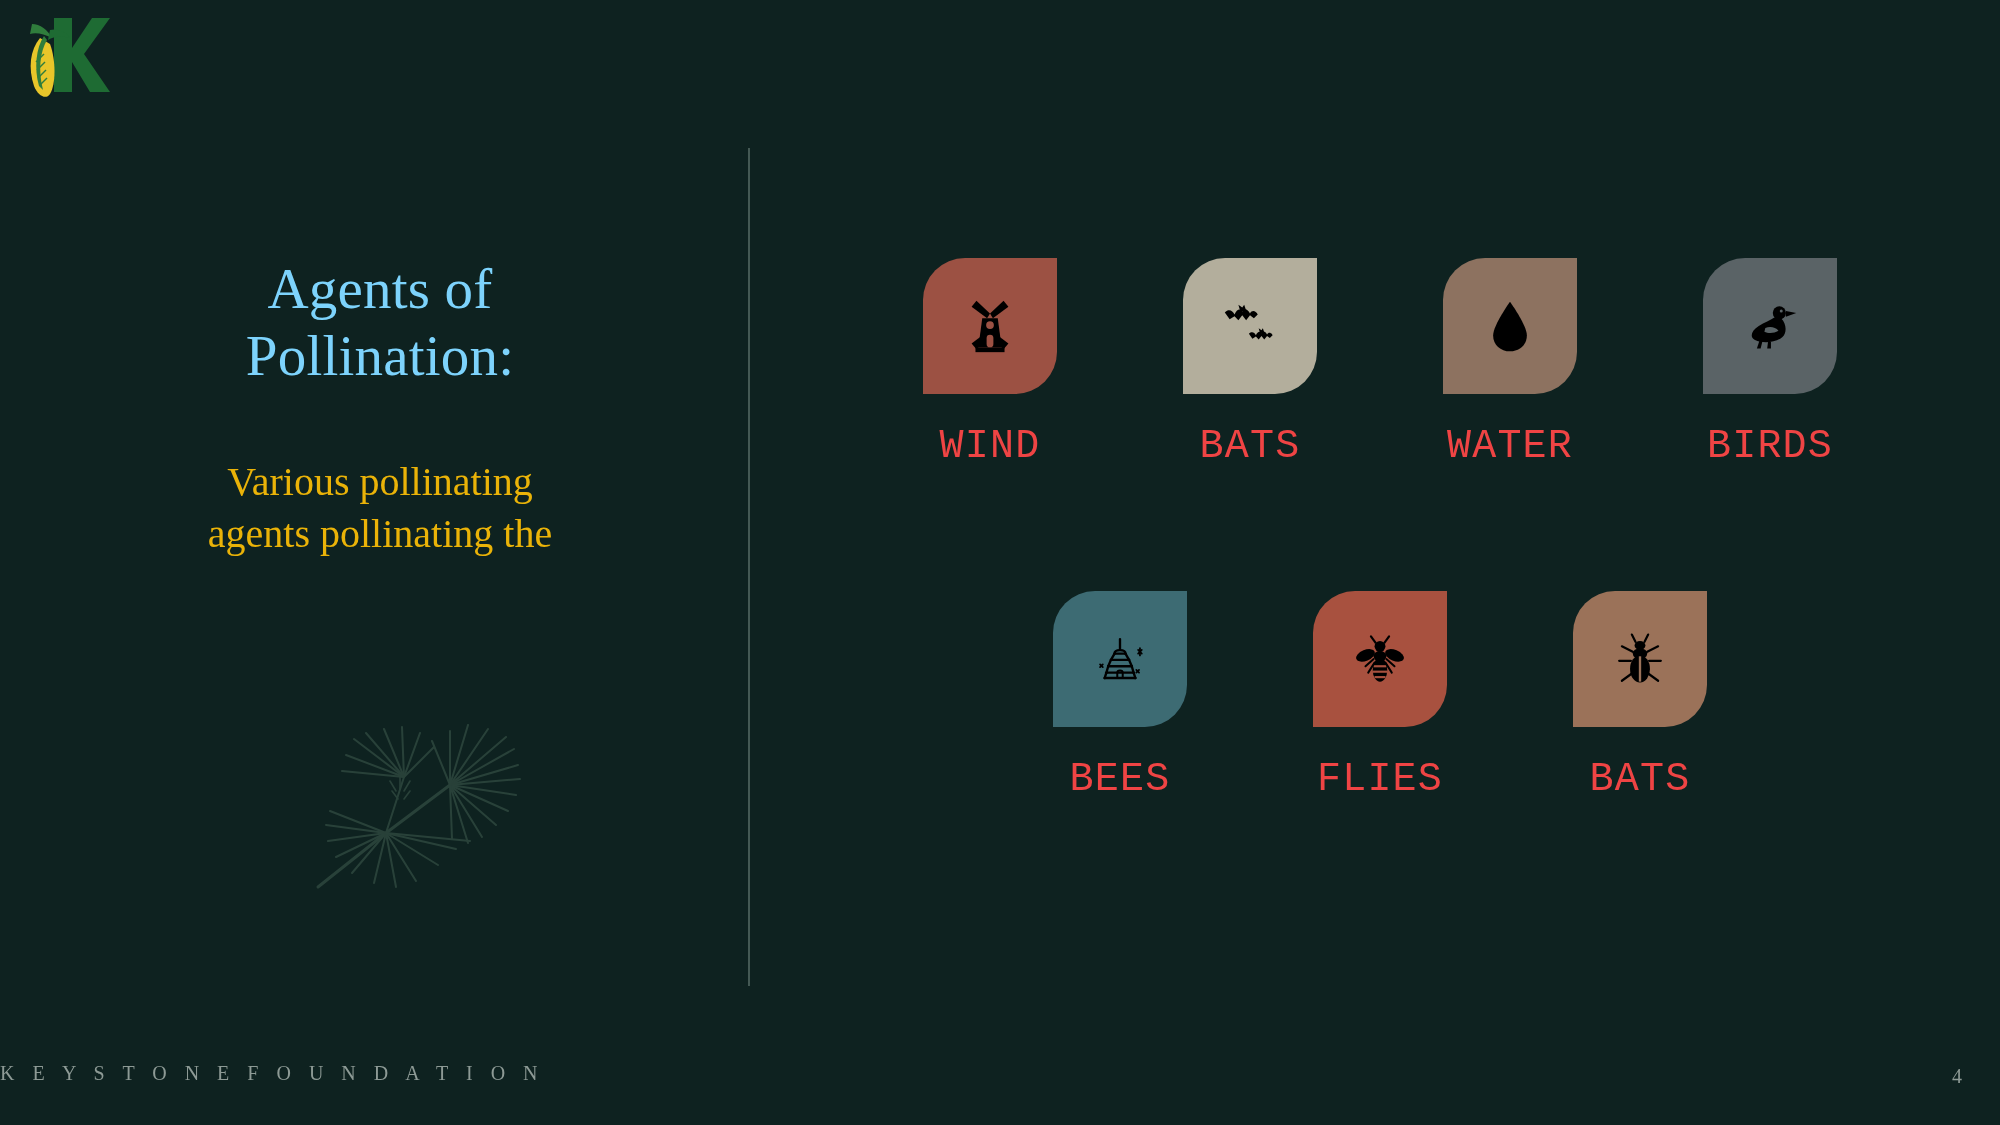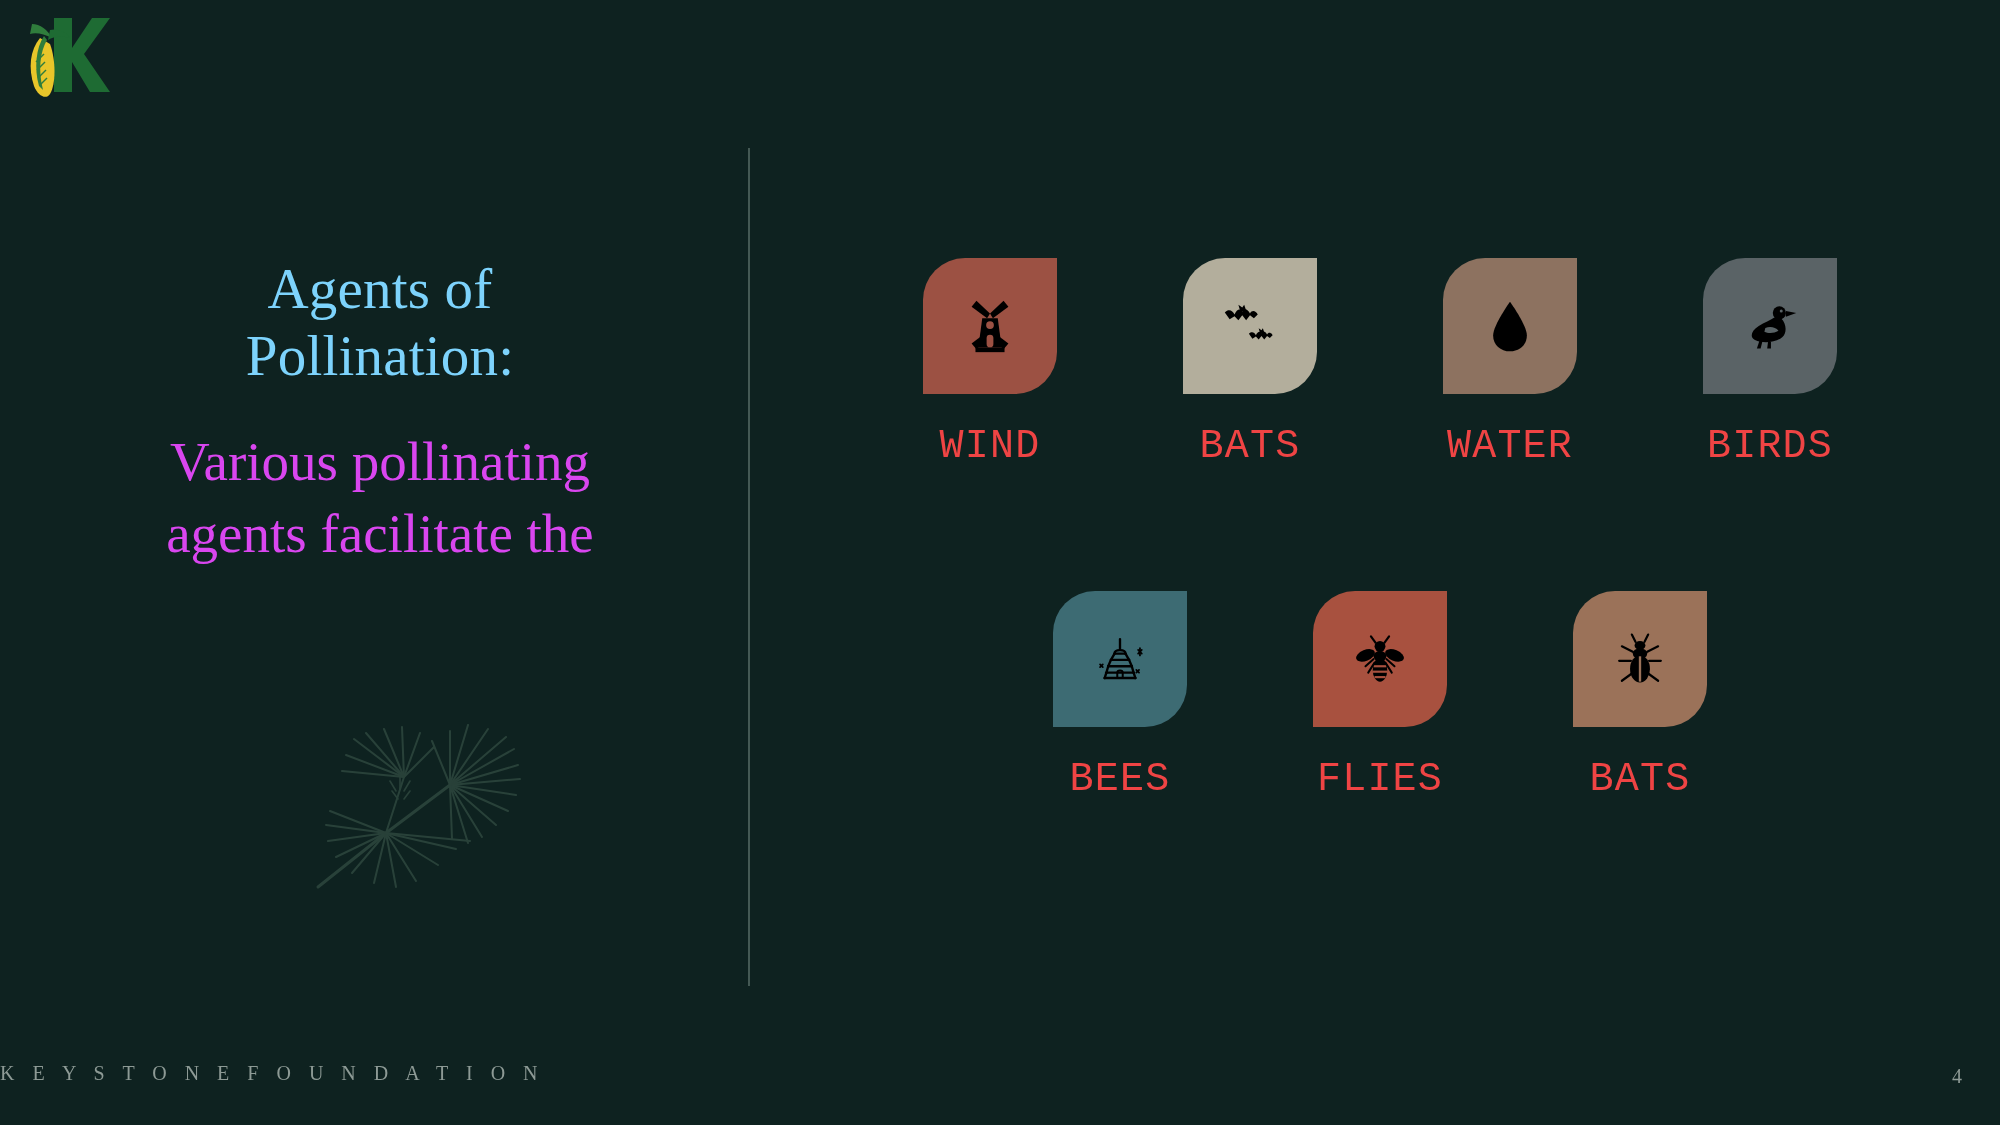--- a/index.html
+++ b/index.html
@@ -48,25 +48,25 @@
 
   #slide-title {
     font-size: 57px;
     line-height: 1.18;
     font-weight: 400;
     letter-spacing: 0.2px;
     color: #7dd3fc;
   }
 
   #slide-body {
-    margin-top: 36px;
-    font-size: 55px;
+    margin-top: 66px;
+    font-size: 40px;
     line-height: 1.32;
     font-weight: 400;
-    color: #d946ef;
+    color: #eab308;
   }
 
   
   #pine-branch-decor {
     position: absolute;
     left: 300px;
     top: 715px;
     width: 230px;
     height: 180px;
     opacity: 0.55;
@@ -162,21 +162,21 @@
 
 <div id="column-divider"></div>
 
 <div id="left-column">
   <div id="slide-title">
     <div>Agents of</div>
     <div>Pollination:</div>
   </div>
   <div id="slide-body">
     <div>Various pollinating</div>
-    <div>agents facilitate the</div>
+    <div>agents pollinating the</div>
   </div>
 </div>
 
 <div id="pine-branch-decor">
   <svg viewBox="0 0 230 180" width="230" height="180" aria-hidden="true">
     <g stroke="#3f5b4e" stroke-width="2" stroke-linecap="round" fill="none">
 
       <path d="M18 172 L86 118 L150 70" stroke-width="3"></path>
       <path d="M86 118 L104 62"></path>
 

